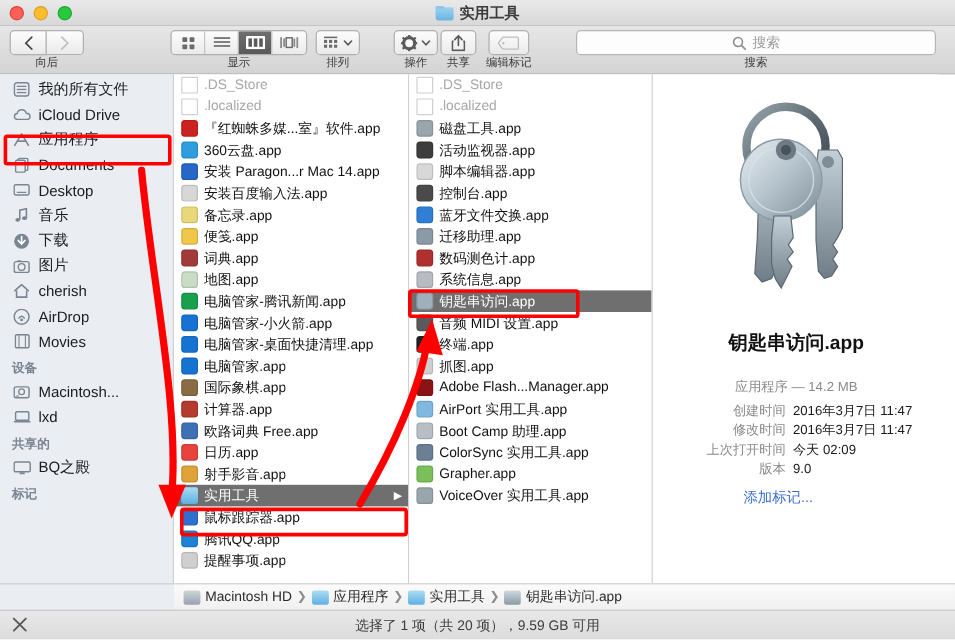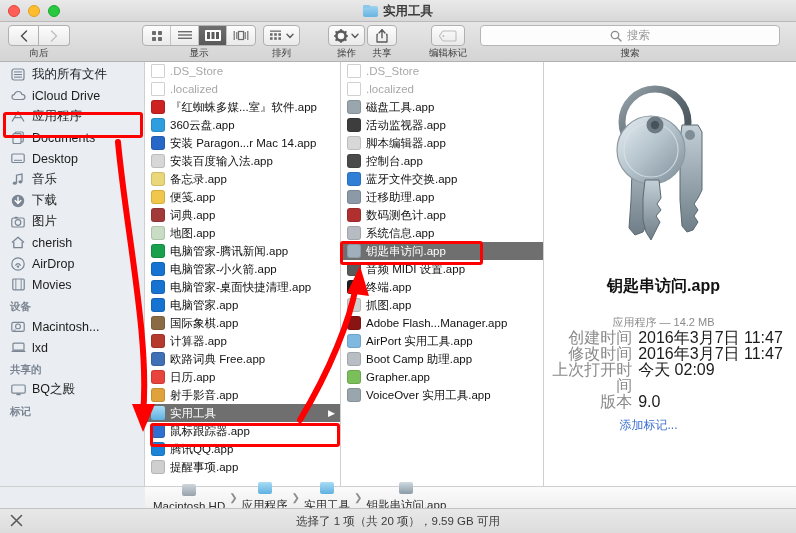--- a/index.html
+++ b/index.html
@@ -104,34 +104,34 @@
   .row.dim{ color:#a8a8a8; }
   .fic{ width:14px; height:14px; flex:0 0 14px; border-radius:2px; position:relative; }
   .row-name{ overflow:hidden; text-overflow:ellipsis; }
   .arrowr{ margin-left:auto; margin-right:5px; font-size:9px; color:#fff; }
 
   
   .preview{ flex:1; height:424px; background:#fff; display:flex; flex-direction:column; align-items:center; padding-top:10px; }
   .prev-icon{ width:160px; height:200px; display:flex; align-items:center; justify-content:center; }
   .prev-title{ font-size:16px; font-weight:bold; margin-top:4px; color:#111; }
   .prev-kind{ font-size:11px; color:#8a8a8a; margin-top:18px; }
-  .meta{ font-size:16px; }
+  .meta{ margin-top:5px; font-size:11px; }
   .meta-row{ display:flex; gap:6px; line-height:16px; }
   .meta-k{ width:88px; text-align:right; color:#8a8a8a; }
   .meta-v{ color:#1b1b1b; }
   .addtag{ color:#3c6fd0; }
 
   
   .pathbar{
     position:absolute; left:145px; top:486px; width:651px; height:22px;
     background:linear-gradient(to bottom,#fbfbfb,#f0f0f0);
     border-top:1px solid #cfcfcf;
     display:flex; align-items:center; gap:4px; padding-left:8px; font-size:11.5px; color:#2b2b2b;
   }
-  .pb-item{ display:flex; align-items:center; gap:4px;flex-direction:column; }
+  .pb-item{ display:flex; align-items:center; gap:4px; }
   .pb-sep{ color:#8d8d8d; font-size:10px; }
   .pb-ic{ width:14px; height:12px; border-radius:2px; }
 
   
   .statusbar{
     position:absolute; left:0; top:508px; width:796px; height:25px;
     background:linear-gradient(to bottom,#e8e8e8,#dcdcdc);
     border-top:1px solid #c2c2c2;
     display:flex; align-items:center; justify-content:center;
     font-size:11.5px; color:#3b3b3b;
@@ -263,21 +263,21 @@
     <div class="tb-group" style="left:367px;">
       <div class="btn" style="width:30px;">
         <svg width="12" height="14" viewBox="0 0 12 14">
           <path d="M6 0.8 L9 4 M6 0.8 L3 4 M6 0.8 L6 8.8" stroke="#5a5a5a" stroke-width="1.4" fill="none" stroke-linecap="round"></path>
           <path d="M2 5.5 L1 5.5 L1 13 L11 13 L11 5.5 L10 5.5" stroke="#5a5a5a" stroke-width="1.3" fill="none" stroke-linejoin="round"></path>
         </svg>
       </div>
       <div class="tb-label">共享</div>
     </div>
 
-    <div class="tb-group" style="left:429px;">
+    <div class="tb-group" style="left:405px;">
       <div class="btn disabled" style="width:34px;">
         <svg width="18" height="12" viewBox="0 0 18 12">
           <path d="M5 1 L16 1 Q17 1 17 2 L17 10 Q17 11 16 11 L5 11 Q4 11 3.2 10 L0.8 6.8 Q0.4 6 0.8 5.2 L3.2 2 Q4 1 5 1 Z" fill="none" stroke="#bdbdbd" stroke-width="1.1"></path>
           <circle cx="4.4" cy="6" r="1" fill="#bdbdbd"></circle>
         </svg>
       </div>
       <div class="tb-label">编辑标记</div>
     </div>
 
     <div class="tb-group" style="left:480px;">
@@ -595,20 +595,24 @@
           <span class="fic" style="background: rgb(138, 20, 20); border-radius: 3px; box-shadow: rgba(0, 0, 0, 0.12) 0px 0px 0px 1px inset;"></span>
           <span class="row-name">Adobe Flash...Manager.app</span>
         </div>
         <div class="row">
           <span class="fic" style="background: rgb(127, 185, 224); border-radius: 3px; box-shadow: rgba(0, 0, 0, 0.12) 0px 0px 0px 1px inset;"></span>
           <span class="row-name">AirPort 实用工具.app</span>
         </div>
         <div class="row">
           <span class="fic" style="background: rgb(184, 190, 196); border-radius: 3px; box-shadow: rgba(0, 0, 0, 0.12) 0px 0px 0px 1px inset;"></span>
           <span class="row-name">Boot Camp 助理.app</span>
+        </div>
+        <div class="row">
+          <span class="fic" style="background: rgb(107, 127, 149); border-radius: 3px; box-shadow: rgba(0, 0, 0, 0.12) 0px 0px 0px 1px inset;"></span>
+          <span class="row-name">ColorSync 实用工具.app</span>
         </div>
         <div class="row">
           <span class="fic" style="background: rgb(123, 191, 90); border-radius: 3px; box-shadow: rgba(0, 0, 0, 0.12) 0px 0px 0px 1px inset;"></span>
           <span class="row-name">Grapher.app</span>
         </div>
         <div class="row">
           <span class="fic" style="background: rgb(154, 166, 174); border-radius: 3px; box-shadow: rgba(0, 0, 0, 0.12) 0px 0px 0px 1px inset;"></span>
           <span class="row-name">VoiceOver 实用工具.app</span>
         </div>
       </div>

